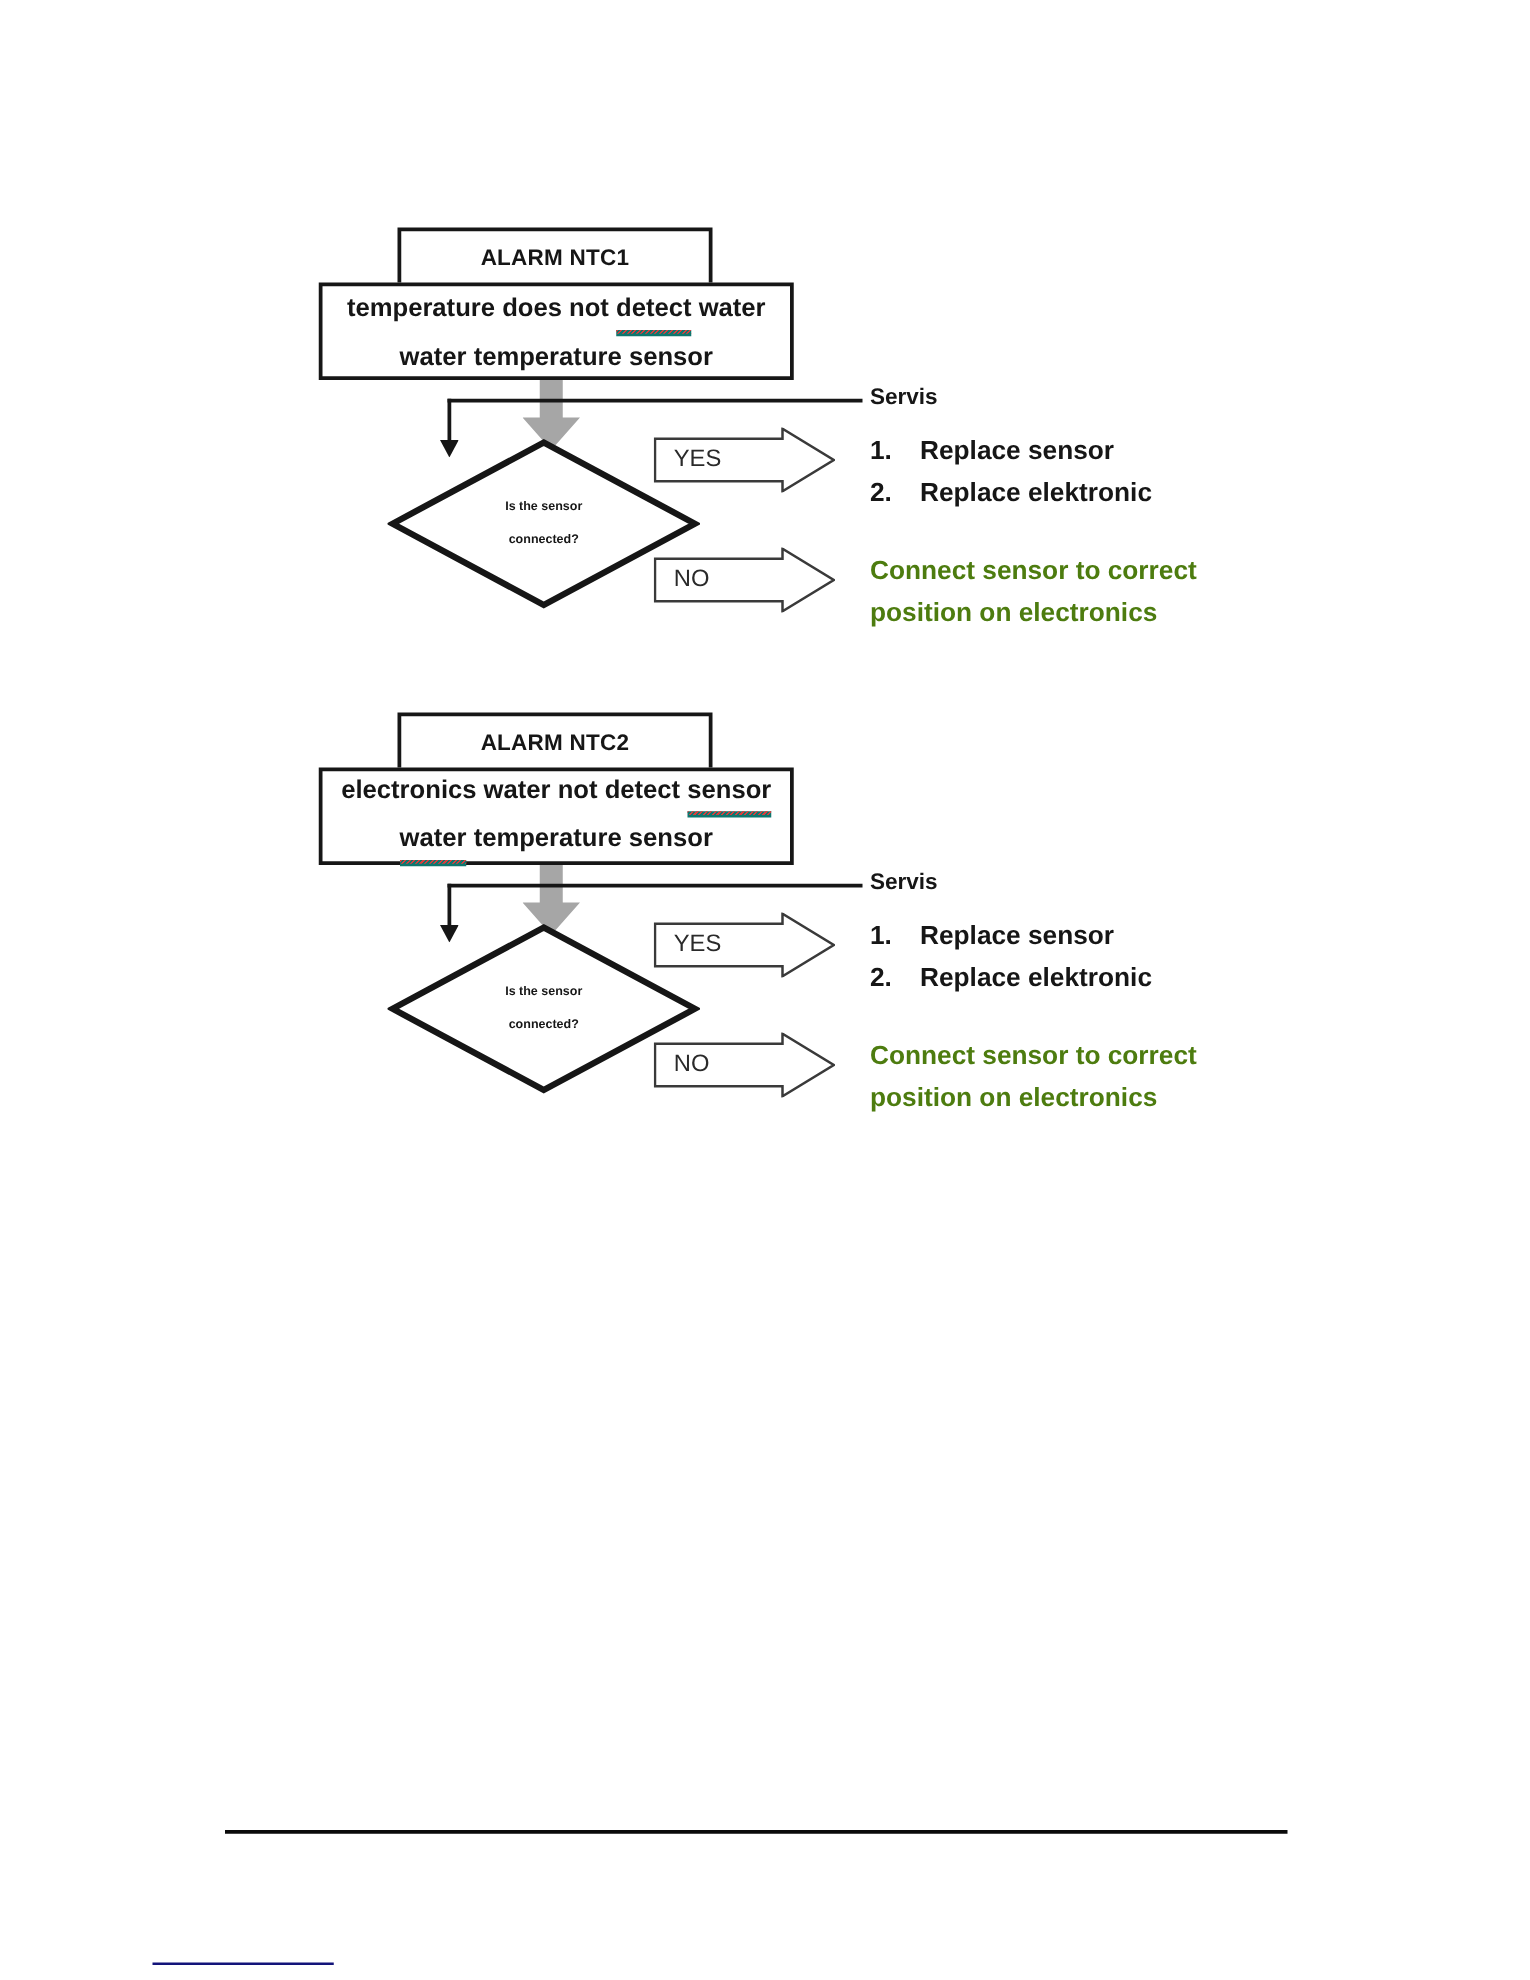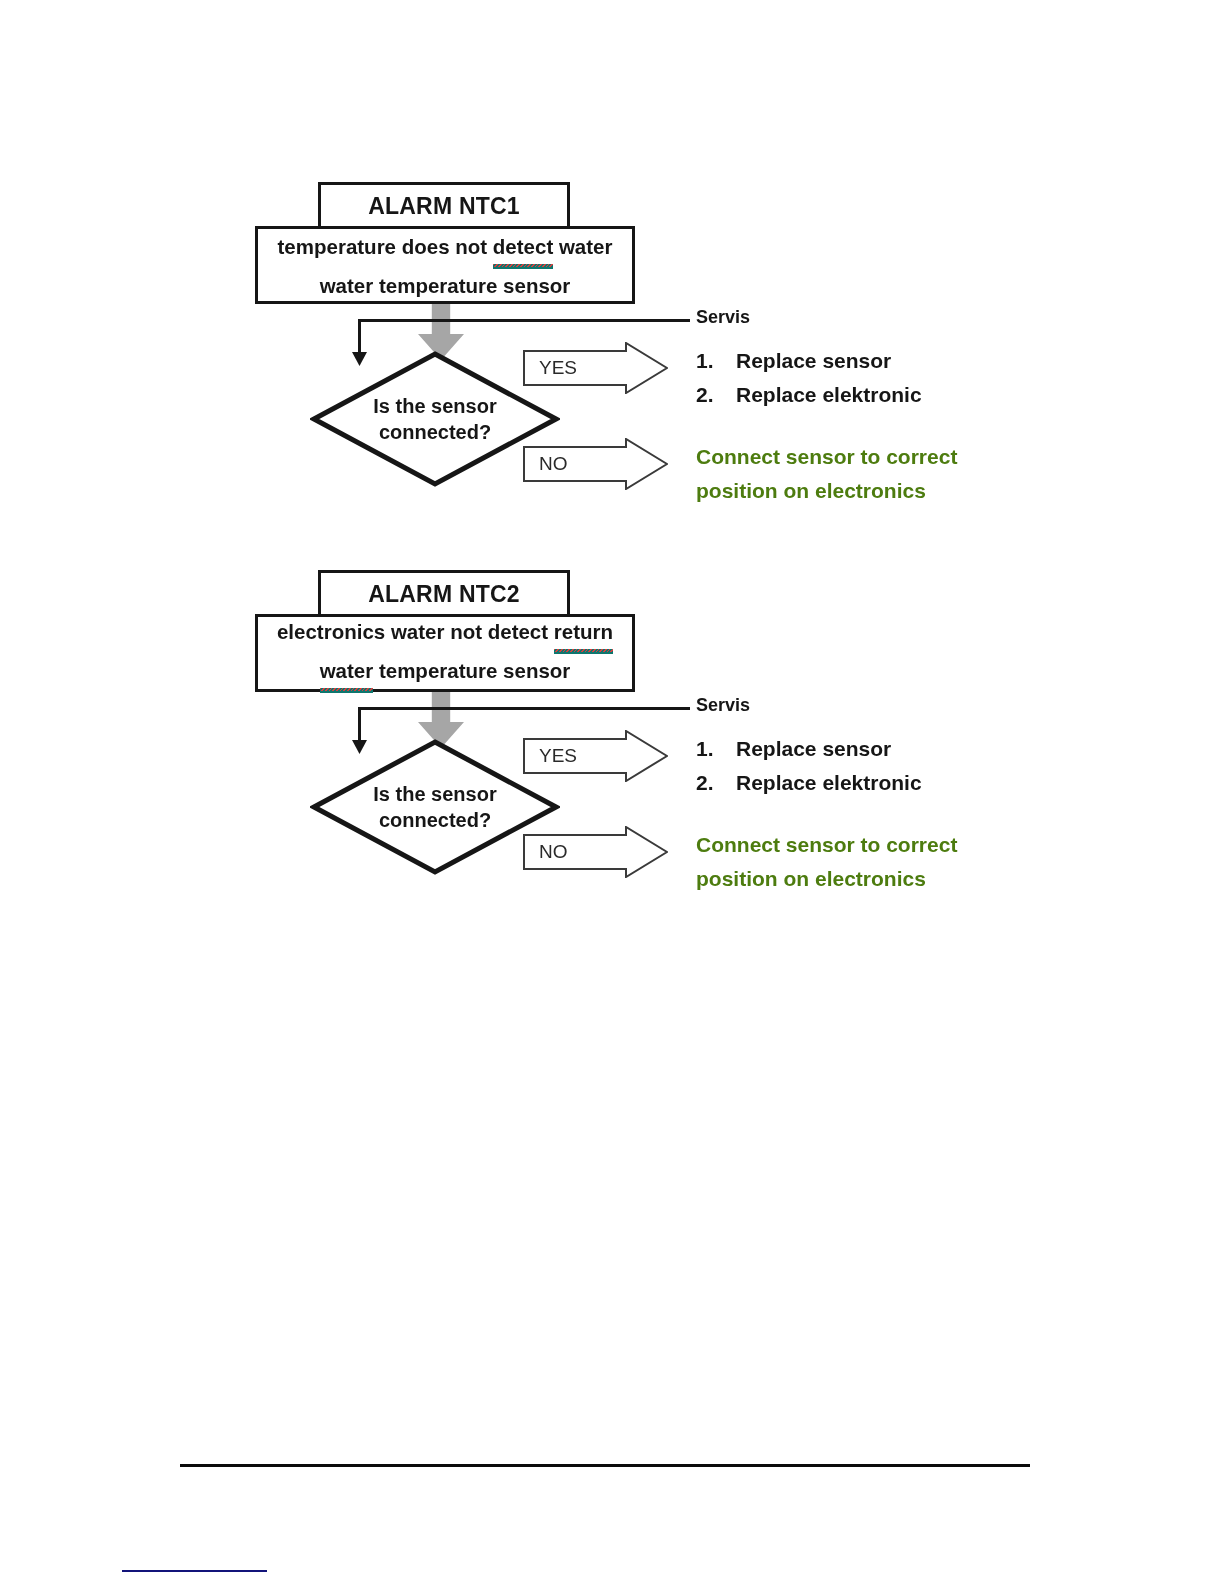--- a/index.html
+++ b/index.html
@@ -41,21 +41,21 @@
     height: 48px;
     border: 3px solid #161616;
     background: #ffffff;
     box-sizing: border-box;
     display: flex;
     align-items: center;
     justify-content: center;
     z-index: 3;
   }
   .title-box .t {
-    font-size: 23px;
+    font-size: 18px;
     font-weight: bold;
     letter-spacing: .2px;
     color: #161616;
     white-space: nowrap;
   }
 
   
   .desc-box {
     position: absolute;
     left: 5px;
@@ -153,21 +153,21 @@
     left: 0; top: 0;
     width: 250px;
     height: 138px;
     display: flex;
     flex-direction: column;
     align-items: center;
     justify-content: center;
     pointer-events: none;
   }
   .diamond .dlabel span {
-    font-size: 20px;
+    font-size: 10px;
     font-weight: bold;
     color: #161616;
     line-height: 26px;
     white-space: nowrap;
   }
 
   
   .block-arrow {
     position: absolute;
     width: 145px;
@@ -308,21 +308,21 @@
     </div>
   </div>
 
   <div class="flow second">
 
     <div class="title-box">
       <span class="t">ALARM NTC2</span>
     </div>
 
     <div class="desc-box">
-      <div class="line"><span>electronics water not detect </span><span class="sq ul">return</span></div>
+      <div class="line"><span>electronics water not detect </span><span class="sq ul">sensor</span></div>
       <div class="line"><span class="sq ul">water </span><span> temperature sensor</span></div>
     </div>
 
     <div class="grey-arrow"></div>
 
     <div class="servis-line"></div>
     <div class="elbow-v"></div>
     <div class="elbow-head"></div>
 
     <div class="diamond">

